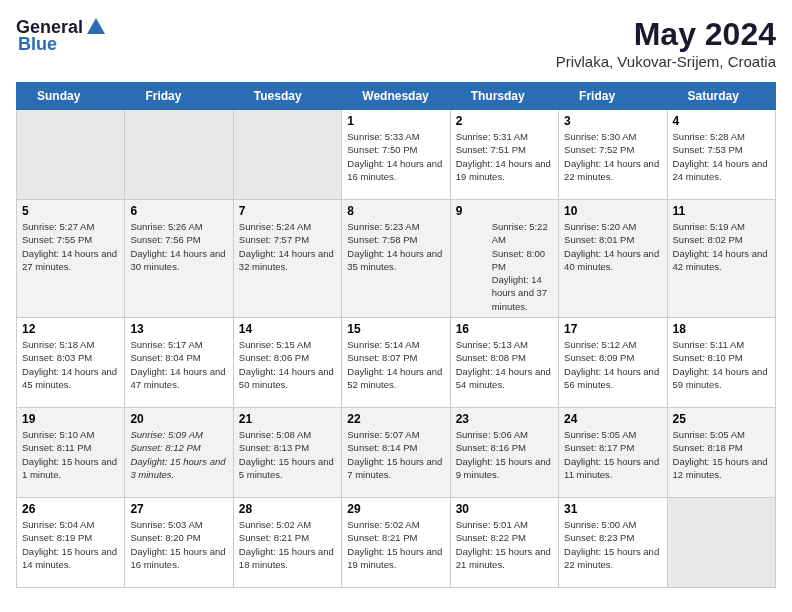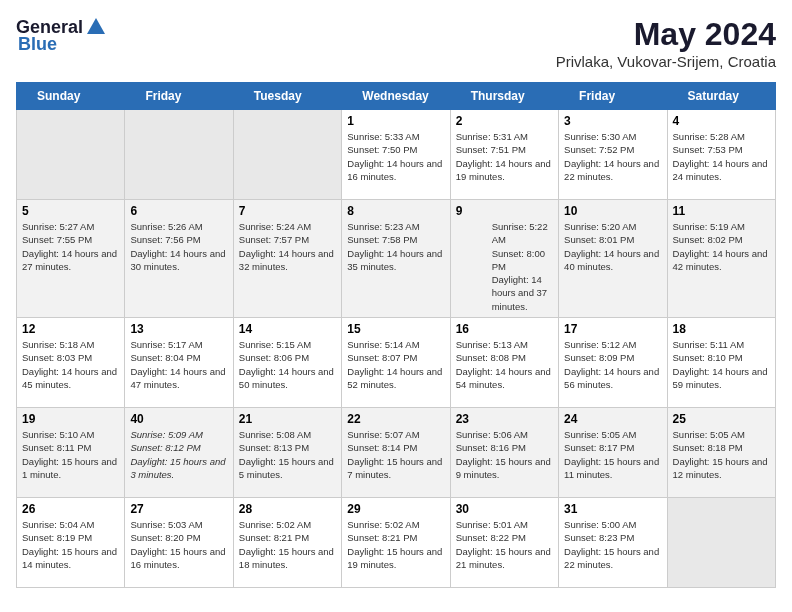--- a/index.html
+++ b/index.html
@@ -229,21 +229,21 @@
         </td>
       </tr>
       <tr>
         <td>
           <span class="day-num">19</span>
           <div class="day-info" style="white-space: pre-line;">Sunrise: 5:10 AM
 Sunset: 8:11 PM
 Daylight: 15 hours and 1 minute.</div>
         </td>
         <td>
-          <span class="day-num">40</span>
+          <span class="day-num">20</span>
           <div class="day-info" style="white-space: pre-line; font-style: italic;">Sunrise: 5:09 AM
 Sunset: 8:12 PM
 Daylight: 15 hours and 3 minutes.</div>
         </td>
         <td>
           <span class="day-num">21</span>
           <div class="day-info" style="white-space: pre-line;">Sunrise: 5:08 AM
 Sunset: 8:13 PM
 Daylight: 15 hours and 5 minutes.</div>
         </td>

